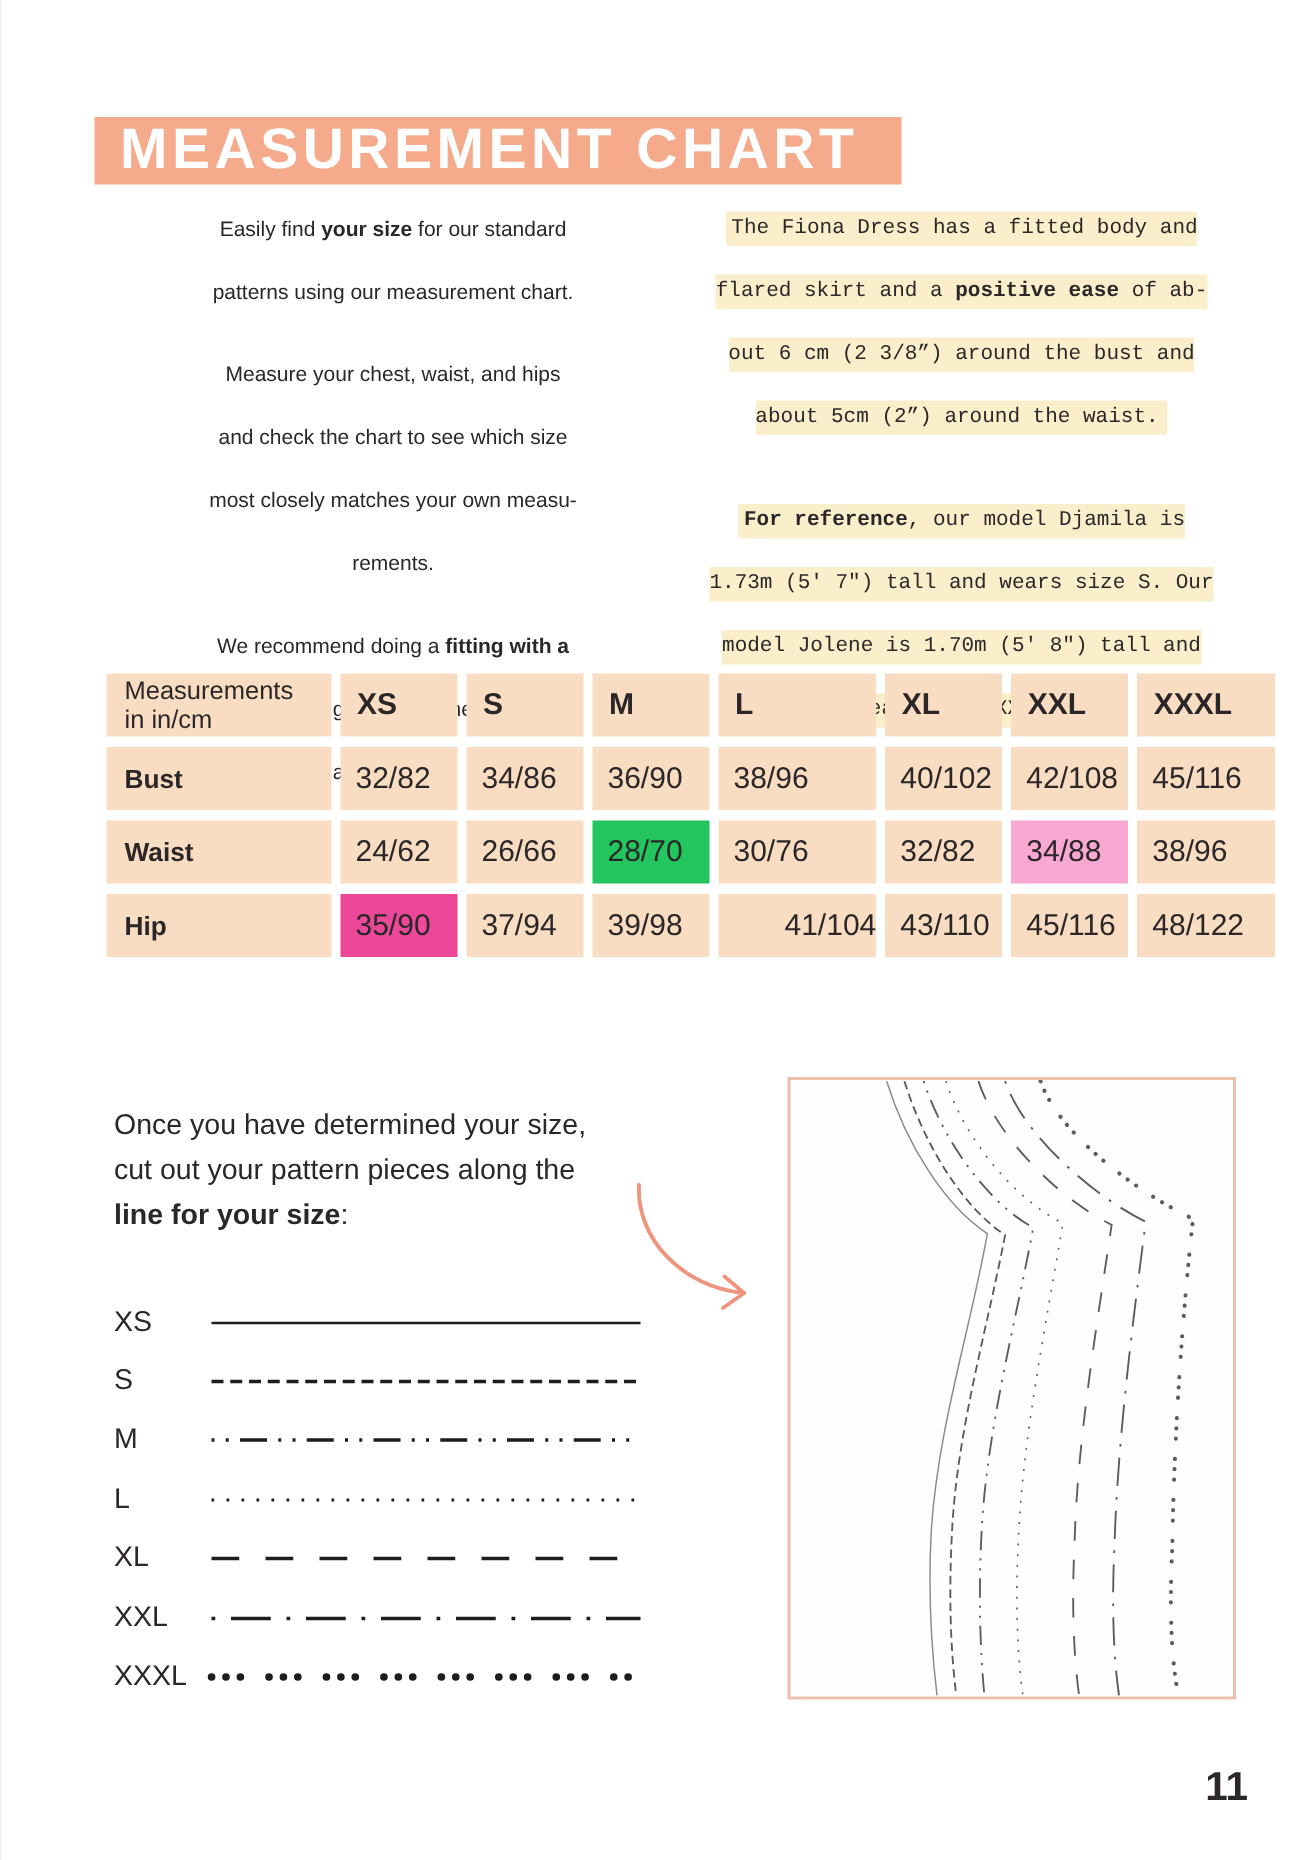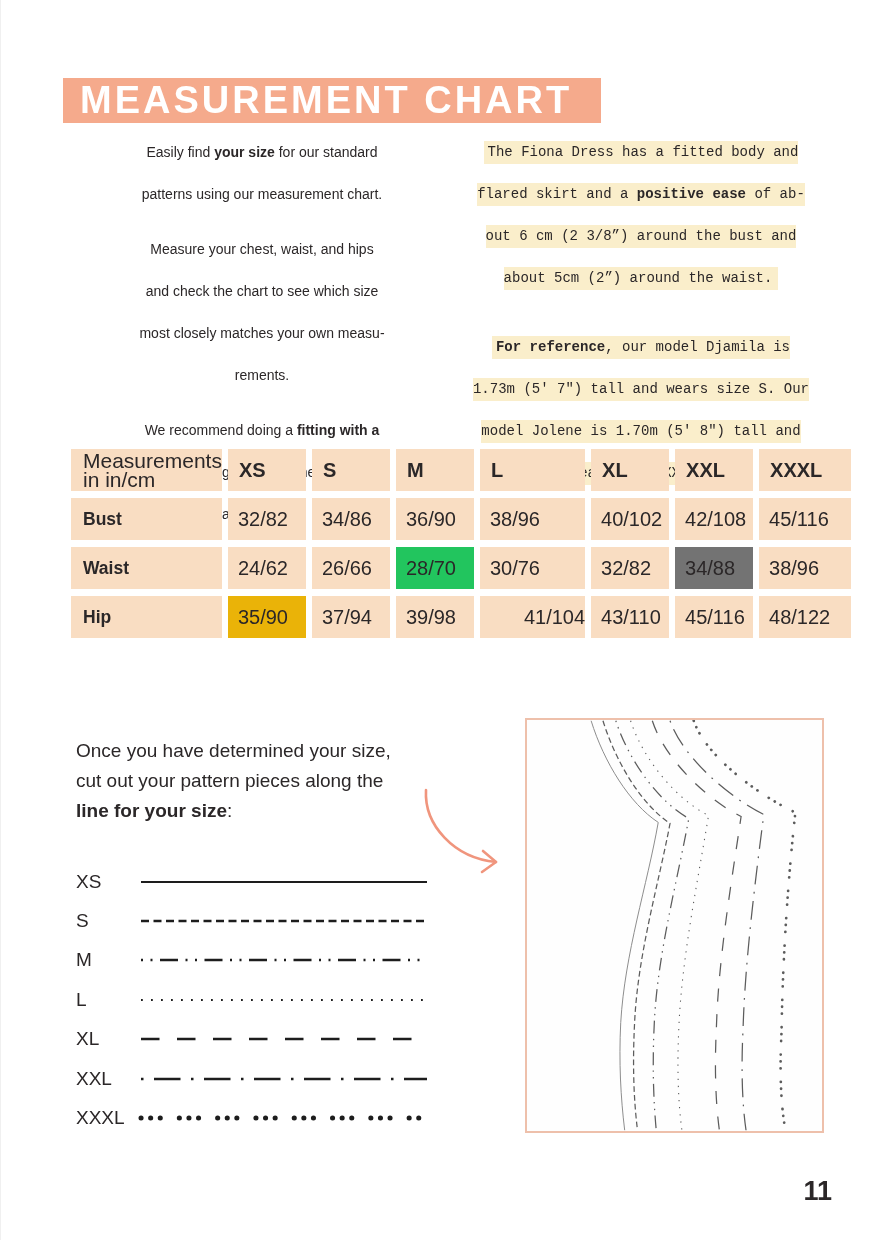--- a/index.html
+++ b/index.html
@@ -17,21 +17,21 @@
   .col-right { left:450px; top:131px; width:380px; }
   .col p { margin:0 0 13px 0; }
   .col-right p { margin:0 0 27px 0;font-family:Liberation Mono, monospace; }
   strong { font-weight:bold; }
   .hl { background:#faeecb; padding:3px 6px 4px 4px; }
 
   .size-table { position:absolute; left:64px; top:442px; border-collapse:separate;
                 border-spacing:6px 7px; }
   .size-table th, .size-table td { background:#f9ddc2; height:42px; vertical-align:middle;
                 text-align:left; font-weight:normal; }
-  .size-table .label-h { font-size:21px; line-height:19px; padding-left:12px; width:150px; }
+  .size-table .label-h { font-size:17px; line-height:19px; padding-left:12px; width:150px; }
   .size-table .size-h  { font-size:20px; font-weight:bold; padding-left:11px; width:78px; }
   .size-table .size-h.last { width:92px; }
   .size-table .row-label { font-size:17.5px; font-weight:bold; padding-left:12px; }
   .size-table td { font-size:20px; padding-left:10px; }
 
   .cut-text { position:absolute; left:75px; top:736px; width:400px;
               font-size:19px; line-height:30px; }
 
   .arrow-svg { position:absolute; left:395px; top:770px; }
 
@@ -88,26 +88,26 @@
           <td style="background: rgb(249, 221, 194);">42/108</td>
           <td style="background: rgb(249, 221, 194);">45/116</td>
         </tr>
         <tr>
           <th class="row-label" style="background: rgb(249, 221, 194);">Waist</th>
           <td style="background: rgb(249, 221, 194);">24/62</td>
           <td style="background: rgb(249, 221, 194);">26/66</td>
           <td style="background: #22c55e;">28/70</td>
           <td style="background: rgb(249, 221, 194);">30/76</td>
           <td style="background: rgb(249, 221, 194);">32/82</td>
-          <td style="background: #737373;">34/88</td>
+          <td style="background: #f9a8d4;">34/88</td>
           <td style="background: rgb(249, 221, 194);">38/96</td>
         </tr>
         <tr>
           <th class="row-label" style="background: rgb(249, 221, 194);">Hip</th>
-          <td style="background: #eab308;">35/90</td>
+          <td style="background: #ec4899;">35/90</td>
           <td style="background: rgb(249, 221, 194);">37/94</td>
           <td style="background: rgb(249, 221, 194);">39/98</td>
           <td style="background: rgb(249, 221, 194); padding-left: 44px;">41/104</td>
           <td style="background: rgb(249, 221, 194);">43/110</td>
           <td style="background: rgb(249, 221, 194);">45/116</td>
           <td style="background: rgb(249, 221, 194);">48/122</td>
         </tr>
       </tbody>
   </table>
 

